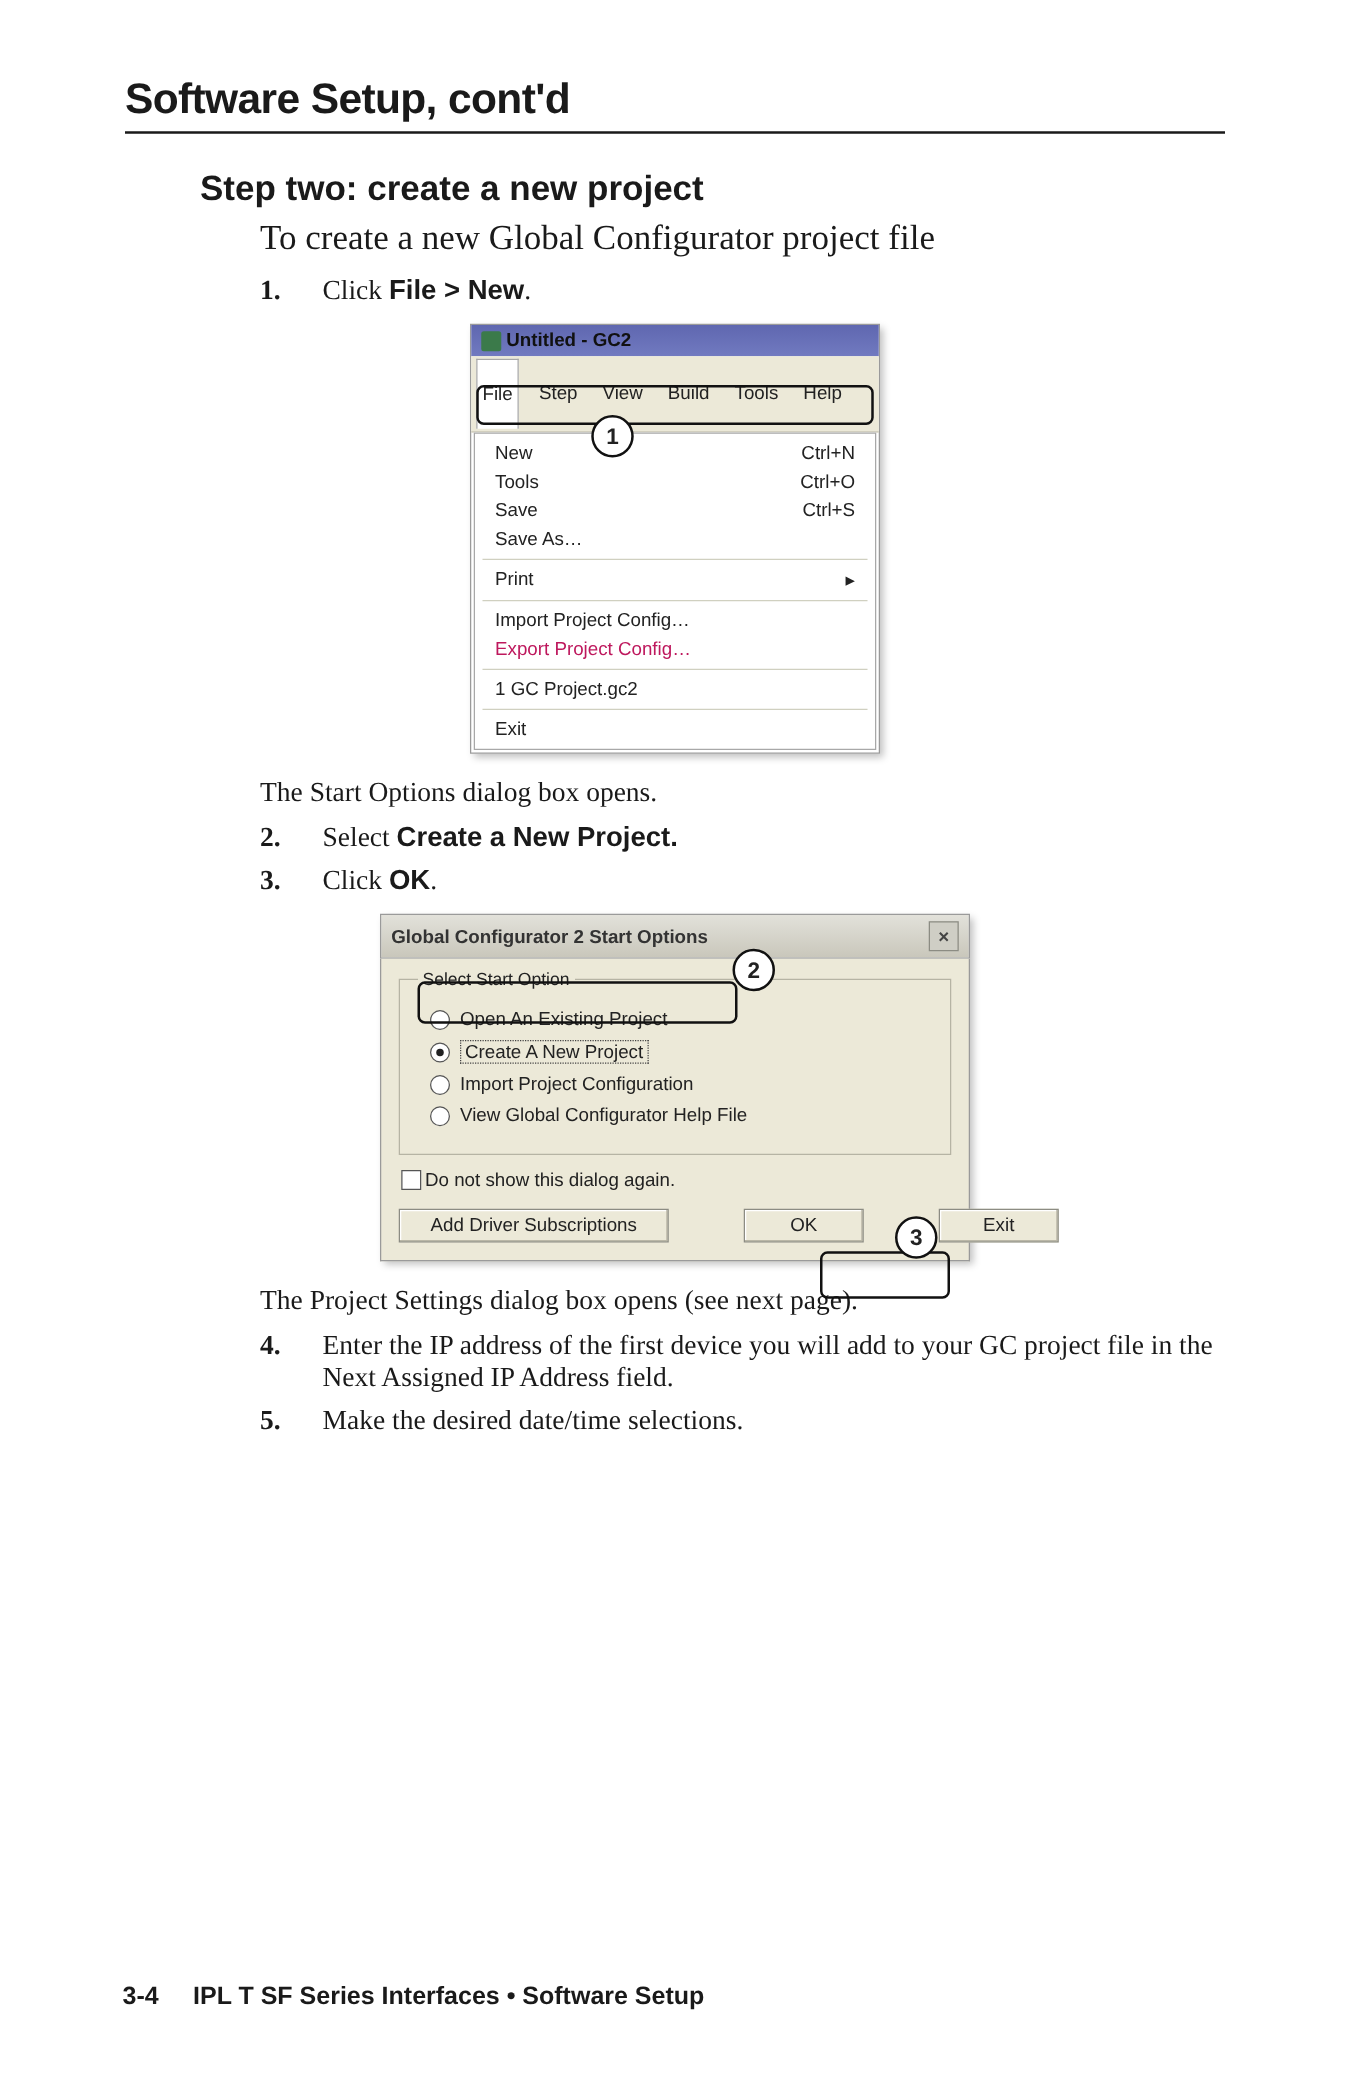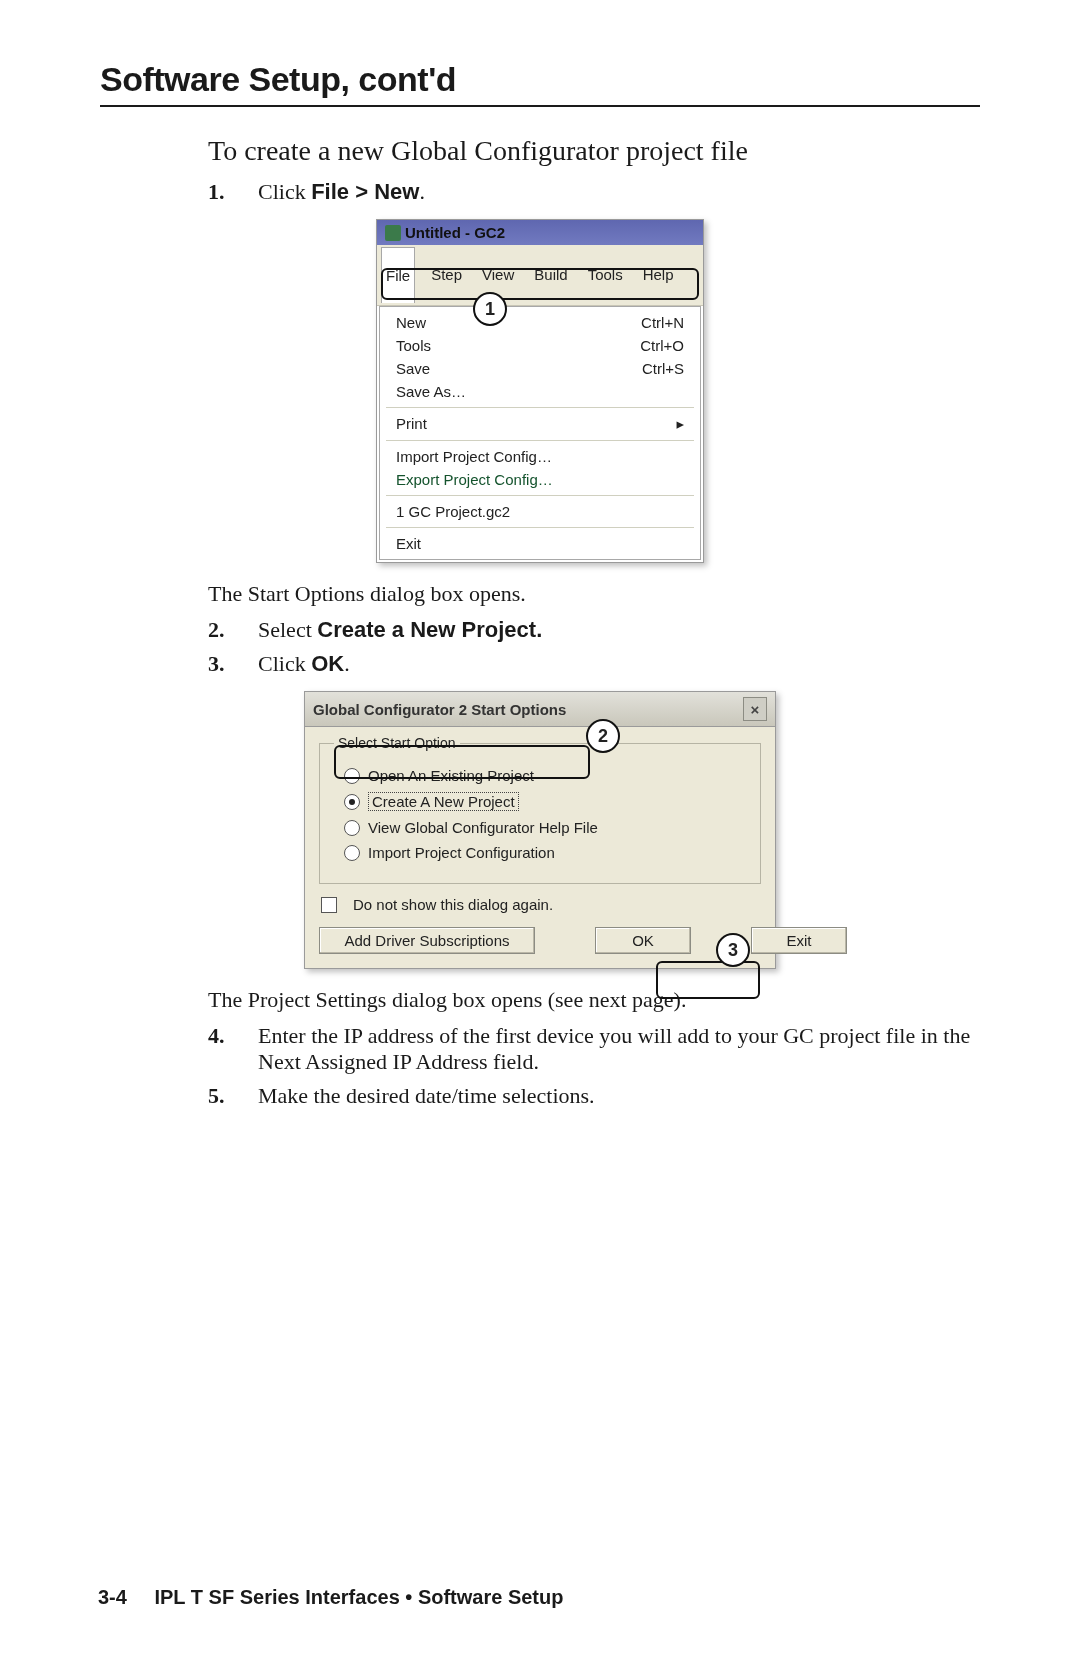--- a/index.html
+++ b/index.html
@@ -109,21 +109,21 @@
   .fig1 .drop {
     background: #fff;
     border: 1px solid #a8a8a8;
     margin: 0 2px 2px 2px;
     padding: 4px 0;
   }
   .fig1 .drop .row {
     display: flex; justify-content: space-between;
     padding: 3px 16px;
   }
-  .fig1 .drop .row.dis { color: #14532d; }
+  .fig1 .drop .row.dis { color: #be185d; }
   .fig1 .drop hr {
     border: none; border-top: 1px solid #d0d0c0; margin: 4px 6px;
   }
   .callout {
     position: absolute;
     width: 30px; height: 30px;
     border: 2px solid #111;
     border-radius: 50%;
     background: #fff;
     font-family: Arial, sans-serif;
@@ -210,29 +210,30 @@
     left: 30px; top: 54px; width: 252px; height: 30px;
     pointer-events: none;
   }
   .fig2 .box-ok {
     position: absolute;
     border: 2px solid #111;
     border-radius: 6px;
     left: 352px; top: 270px; width: 100px; height: 34px;
     pointer-events: none;
   }
-  .dnsa { display:flex; align-items:flex-end; gap:16px; margin:0 0 14px 2px;}
+  .dnsa { display:flex; align-items:flex-start; gap:3px; margin:0 0 14px 2px;}
 </style>
 </head>
 <body>
 
 <div class="page">
   <h1 class="title">Software Setup, cont'd</h1>
   <hr class="title-rule">
 
+  <h2 class="step-heading">Step two: create a new project</h2>
   <p class="lead">To create a new Global Configurator project file</p>
 
   <ol class="steps">
     <li>
       <span class="num">1.</span>
       <span>Click </span><span class="bold">File &gt; New</span><span>.</span>
     </li>
   </ol>
 
   <div class="fig-center">
@@ -321,25 +322,25 @@
           <div class="opt">
             <span class="radio"></span>
             <span>Open An Existing Project</span>
           </div>
           <div class="opt">
             <span class="radio sel"></span>
             <span class="sel-focus">Create A New Project</span>
           </div>
           <div class="opt">
             <span class="radio"></span>
-            <span>View Global Configurator Help File</span>
+            <span>Import Project Configuration</span>
           </div>
           <div class="opt">
             <span class="radio"></span>
-            <span>Import Project Configuration</span>
+            <span>View Global Configurator Help File</span>
           </div>
         </fieldset>
         <div class="dnsa">
           <span class="cbox"></span>
           <span>Do not show this dialog again.</span>
         </div>
         <div class="btnrow">
           <div class="btn wide">Add Driver Subscriptions</div>
           <div class="btn">OK</div>
           <div class="btn">Exit</div>

